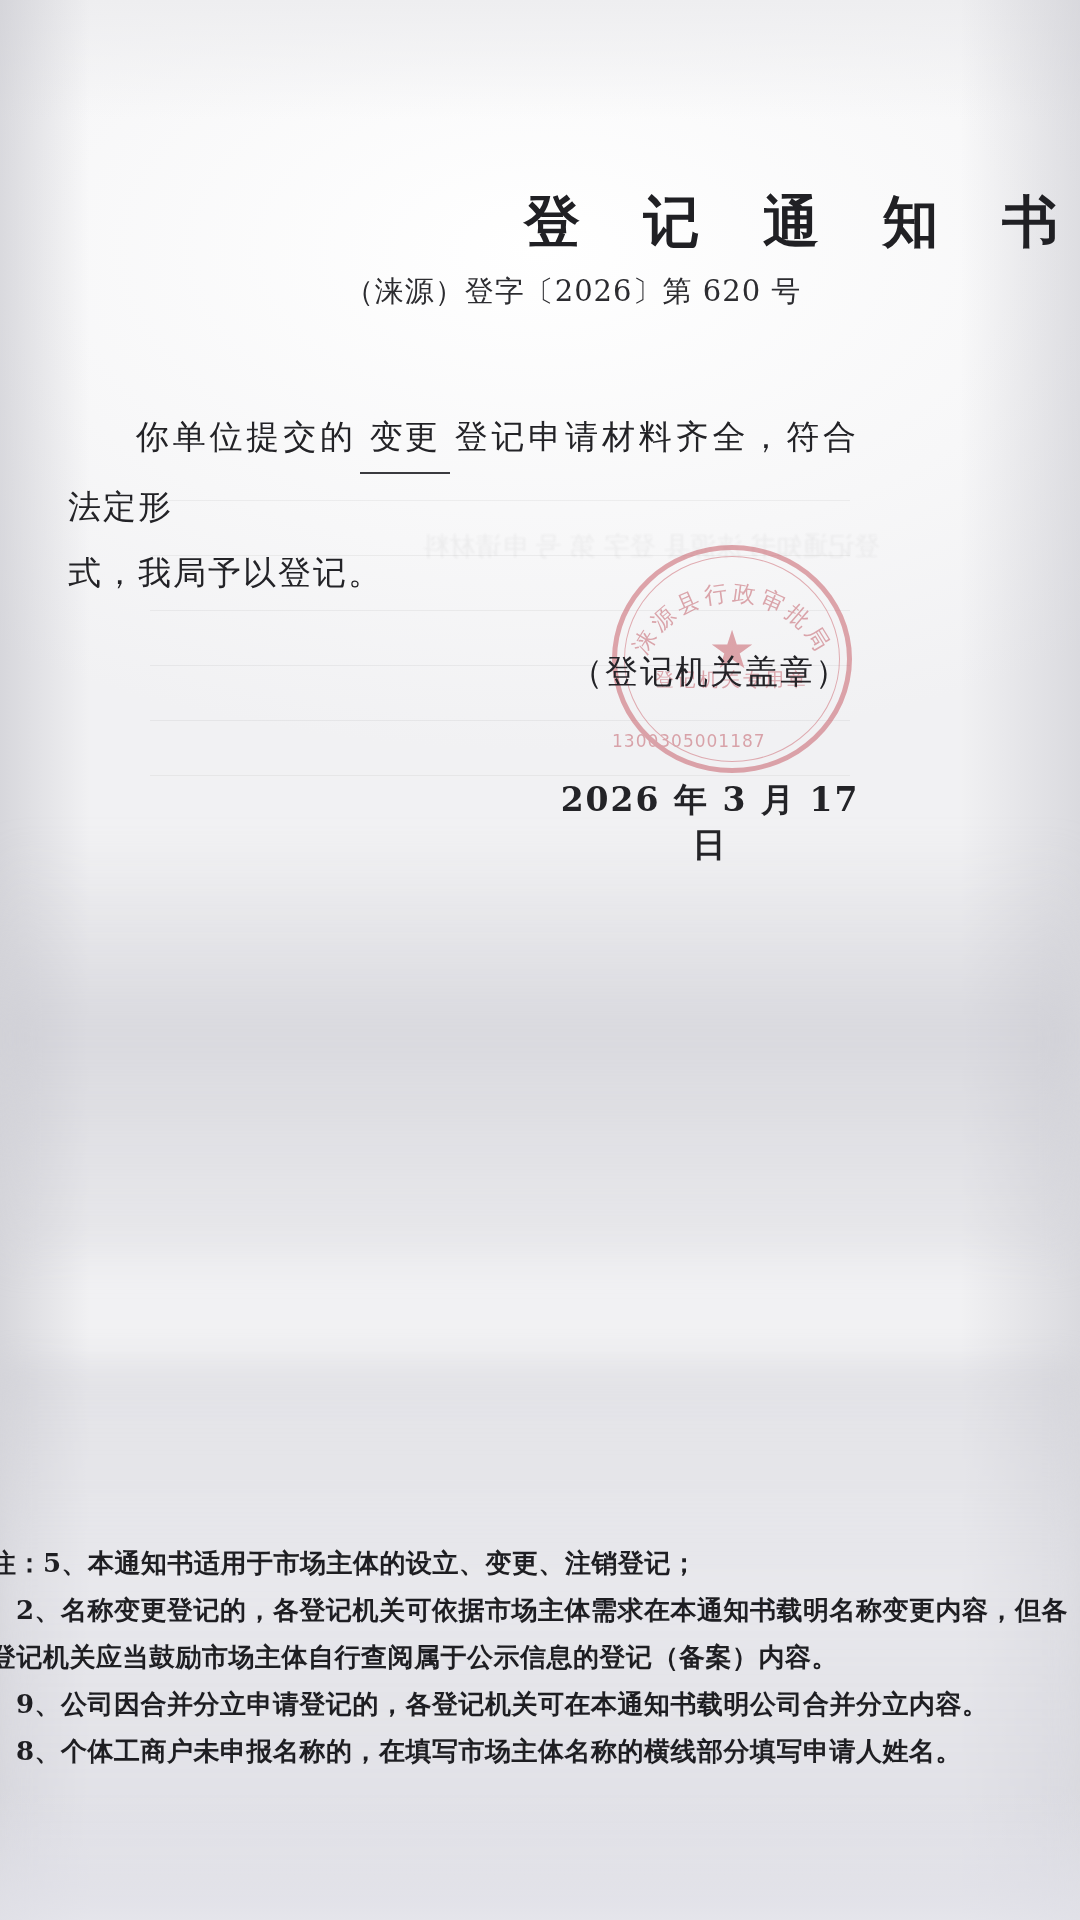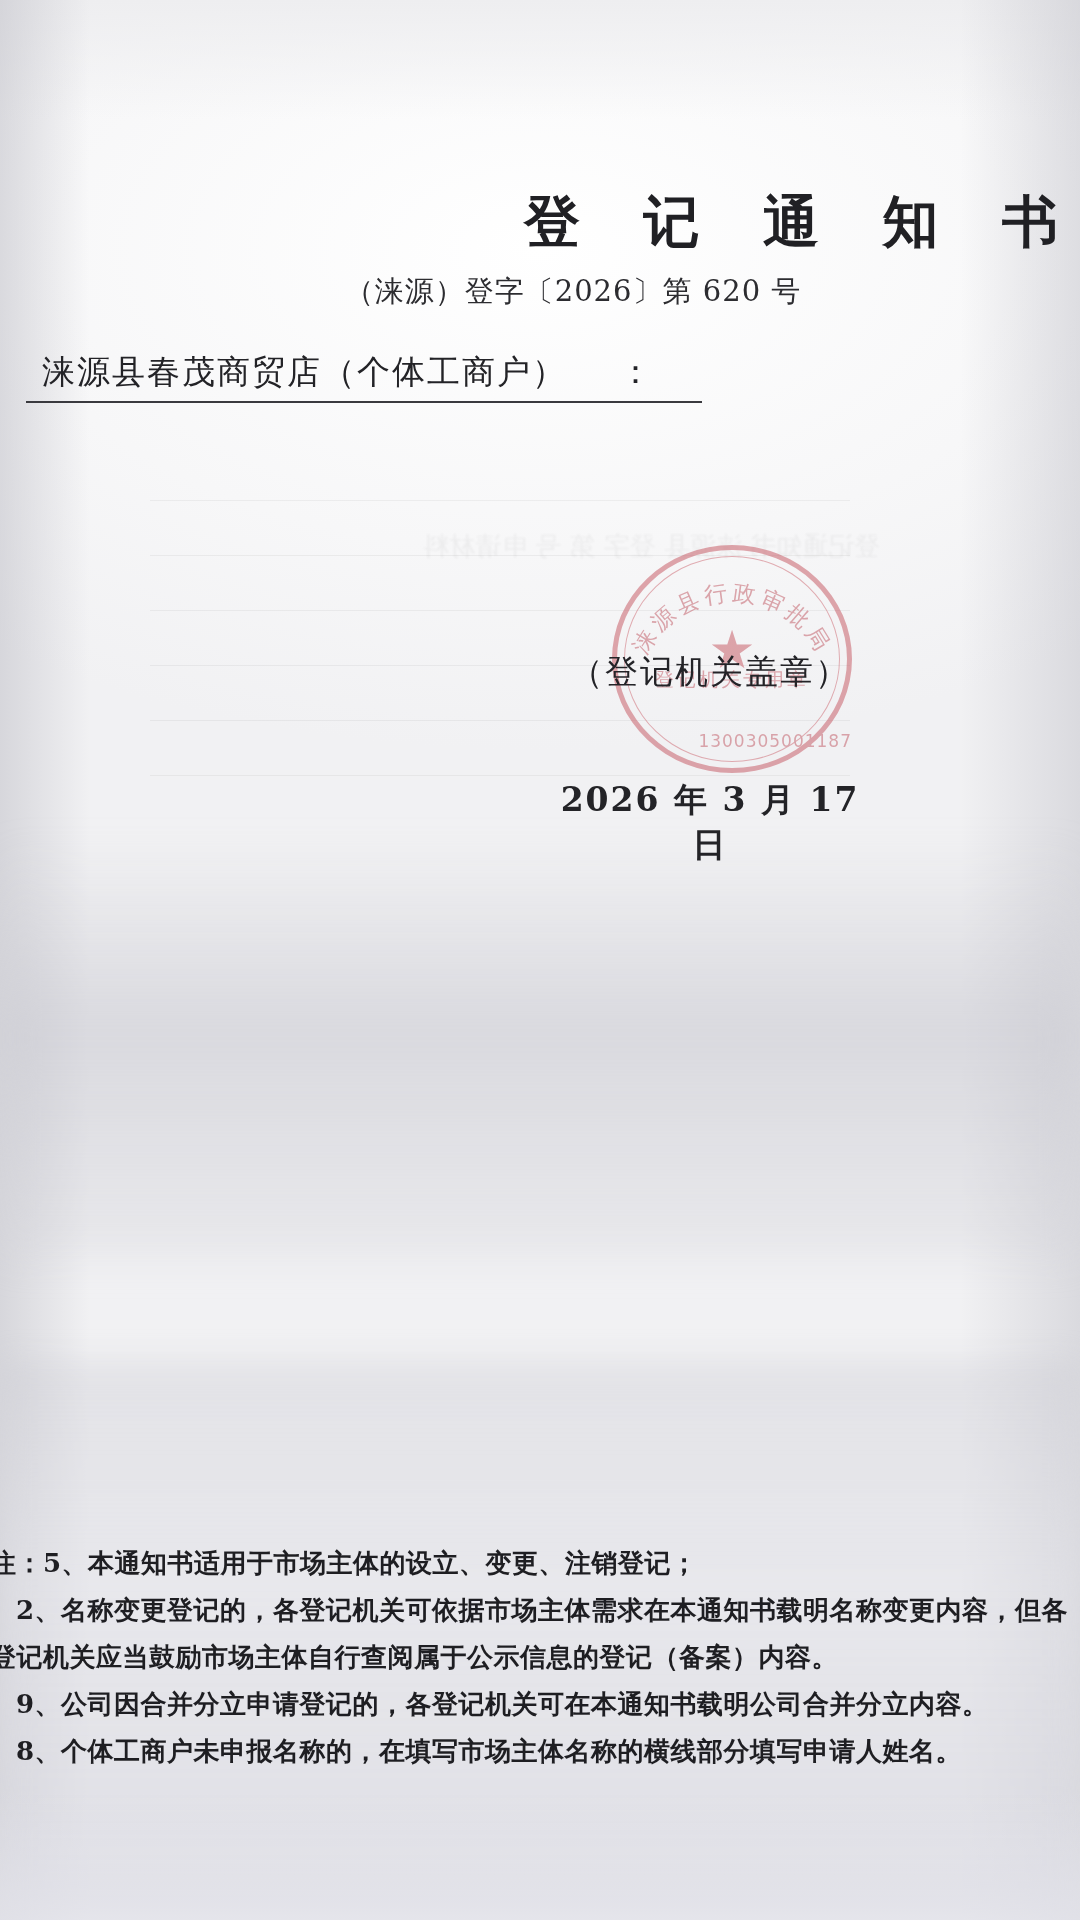--- a/index.html
+++ b/index.html
@@ -214,21 +214,21 @@
   #seal .arc-text svg { overflow: visible; }
   #seal .arc-text text {
     fill: #c4636d;
     font-size: 23px;
     letter-spacing: 4px;
     font-family: "DejaVu Serif", "Liberation Serif", serif;
   }
   #seal .seal-code {
     position: absolute;
     left: 0; bottom: 22px; width: 240px;
-    text-align: right;
+    text-align: left;
     font-size: 17px;
     color: #c4636d;
     letter-spacing: 1px;
     font-family: "DejaVu Sans", sans-serif;
   }
   #seal .seal-sub {
     position: absolute;
     left: 0; top: 122px; width: 240px;
     text-align: center;
     font-size: 19px;
@@ -284,24 +284,25 @@
 
   <div id="shade-mid"></div>
   <div id="shade-bottom"></div>
 
   <div id="content">
 
     <div class="doc-title">登 记 通 知 书</div>
 
     <div class="doc-number">（涞源）登字〔2026〕第 620 号</div>
 
-    <div class="entity-line">
-      <span>涞源县春茂商贸店（个体工商户）</span><span class="colon">：</span>
+
+    <div class="body-para">
+      <span class="indent"></span><span>你单位提交的</span><span class="fill-blank">变更</span><span>登记申请材料齐全，符合法定形</span><br>
+      <span>式，我局予以登记。</span>
     </div>
-
 
     <div id="seal">
       <div class="ring"></div>
       <div class="ring2"></div>
       <div class="arc-text">
         <svg width="240" height="228" viewBox="0 0 240 228" xmlns="http://www.w3.org/2000/svg">
           <defs>
             <path id="arcpath" d="M 30,124 A 92,86 0 0 1 210,124"></path>
           </defs>
           <text text-anchor="middle">

